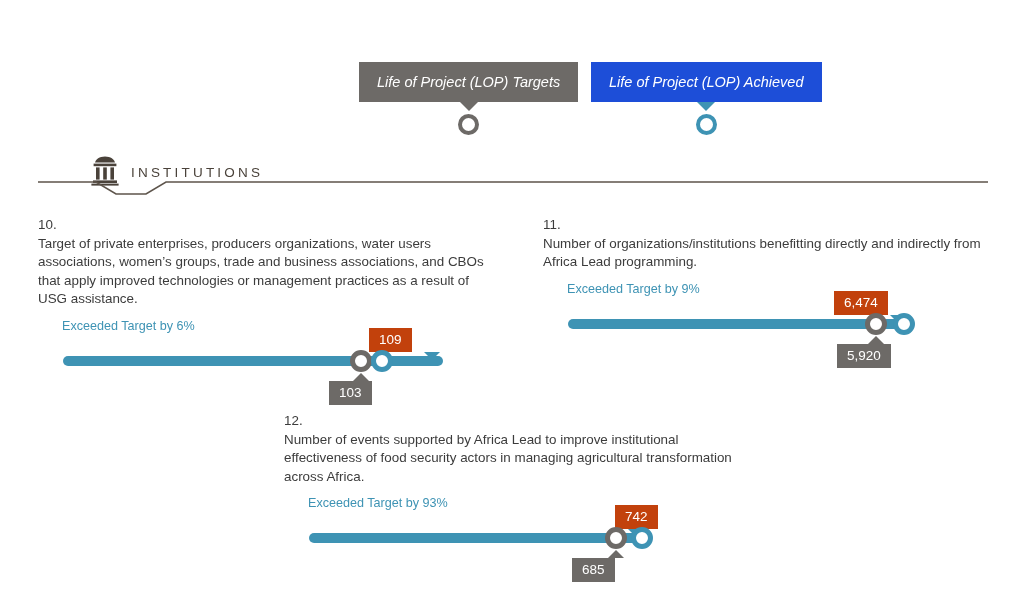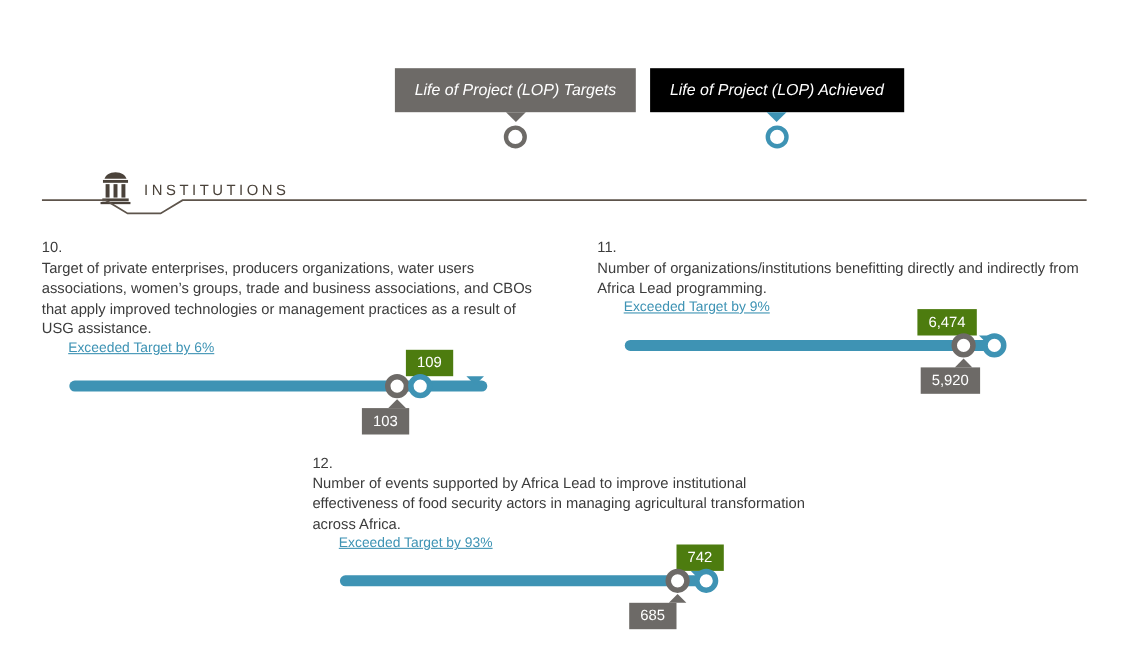--- a/index.html
+++ b/index.html
@@ -34,21 +34,21 @@
     line-height: 40px;
     padding: 0 18px;
     color: #ffffff;
     font-style: italic;
     font-size: 14.5px;
     text-align: center;
     white-space: nowrap;
     box-sizing: border-box;
   }
   .legend-box.target { background: #6d6a67; }
-  .legend-box.achieved { background: #000000; text-align: center; }
+  .legend-box.achieved { background: #1d4ed8; text-align: center; }
 
   .legend-tail {
     width: 0;
     height: 0;
     border-left: 9px solid transparent;
     border-right: 9px solid transparent;
     margin: 0 auto;
   }
   .legend-tail.target { border-top: 9px solid #6d6a67; }
   .legend-tail.achieved { border-top: 9px solid #3e93b4; }
@@ -110,21 +110,21 @@
   .stat-num {
     width: 22px;
     flex: none;
     text-align: left;
   }
   .stat-body { flex: 1; }
 
   .stat-note {
     color: #3e93b4;
     font-size: 12.6px;
-    text-decoration: underline;
+    margin-top: 10px;
   }
 
   .bar-area {
     position: relative;
     margin-top: 7px;
   }
   .bar-track {
     position: absolute;
     left: 0;
     height: 10px;
@@ -150,21 +150,21 @@
 
   .callout {
     position: absolute;
     color: #ffffff;
     font-size: 13.5px;
     text-align: center;
     padding: 4px 10px 5px;
     white-space: nowrap;
     box-sizing: border-box;
   }
-  .callout.achieved { background: #4d7c0f; }
+  .callout.achieved { background: #c2410c; }
   .callout.target { background: #6d6a67; }
 
   .callout-tail {
     position: absolute;
     width: 0;
     height: 0;
     border-left: 8px solid transparent;
     border-right: 8px solid transparent;
   }
   .callout-tail.down { border-top: 8px solid #3e93b4; }

